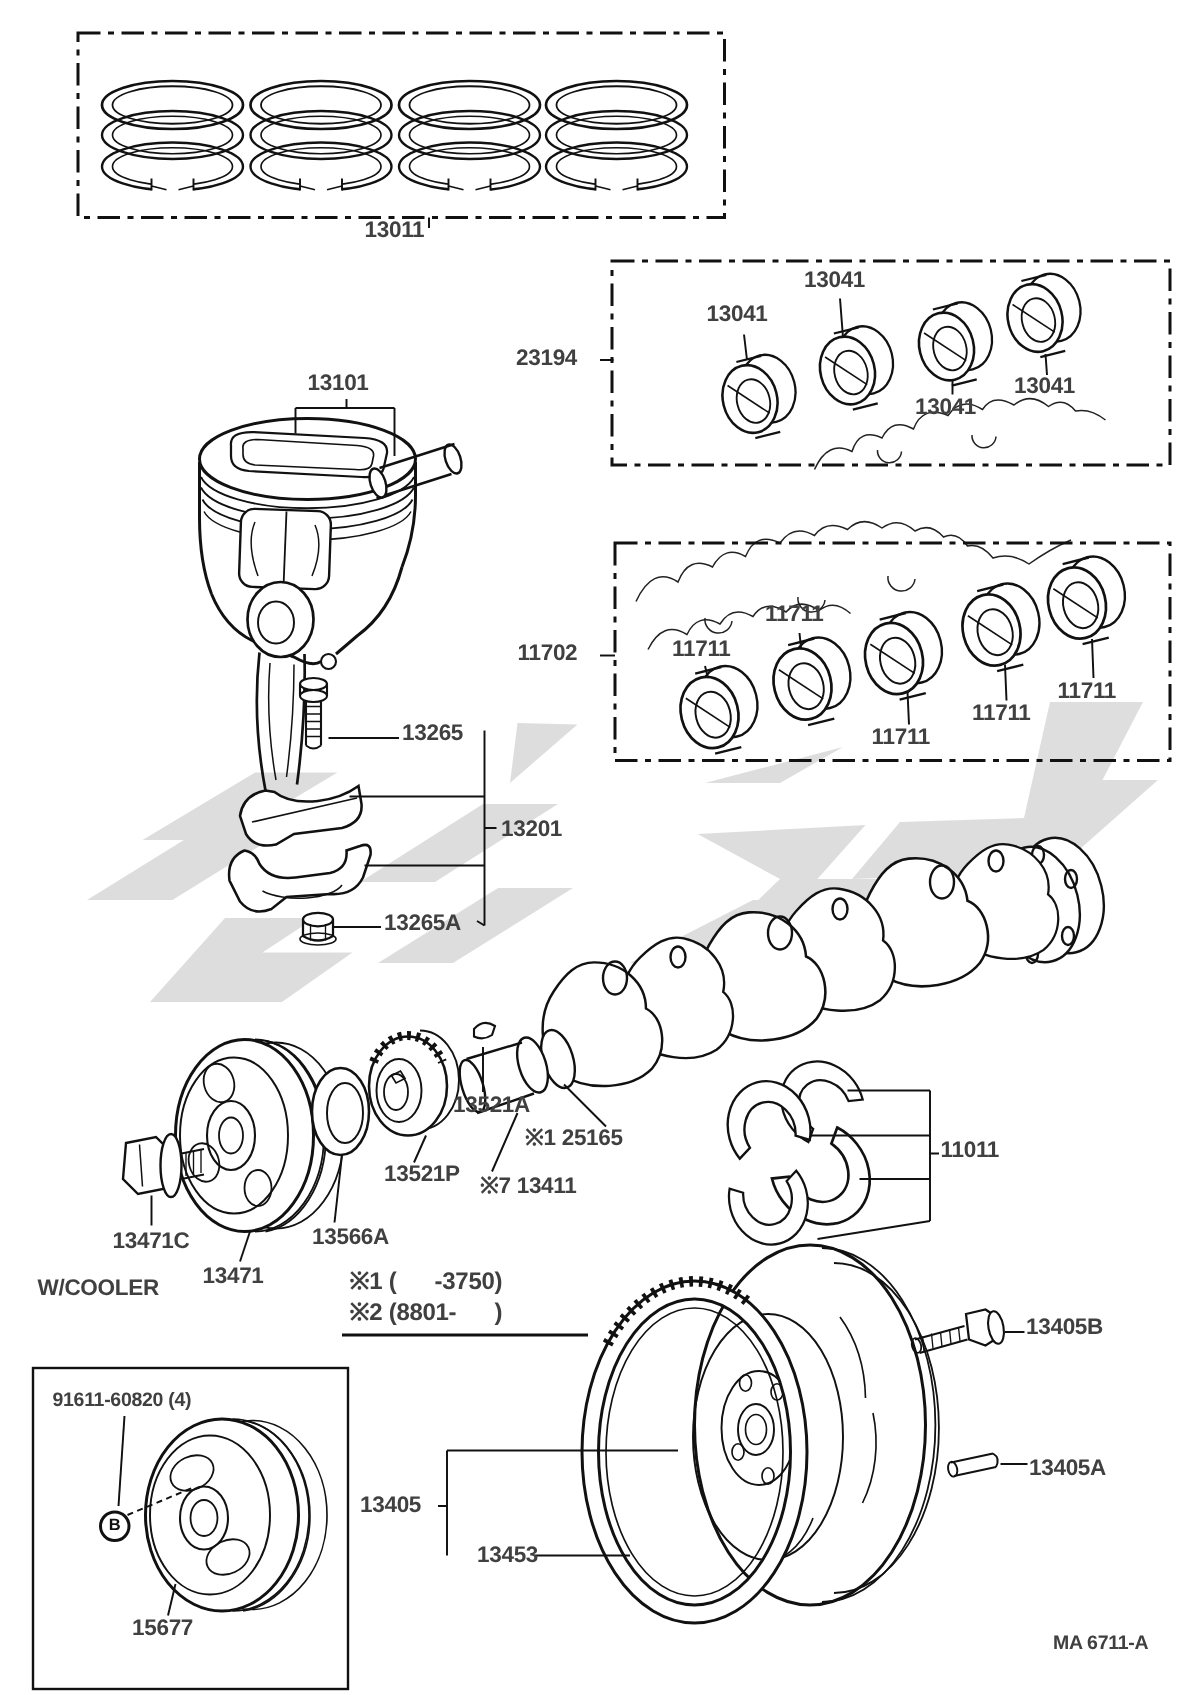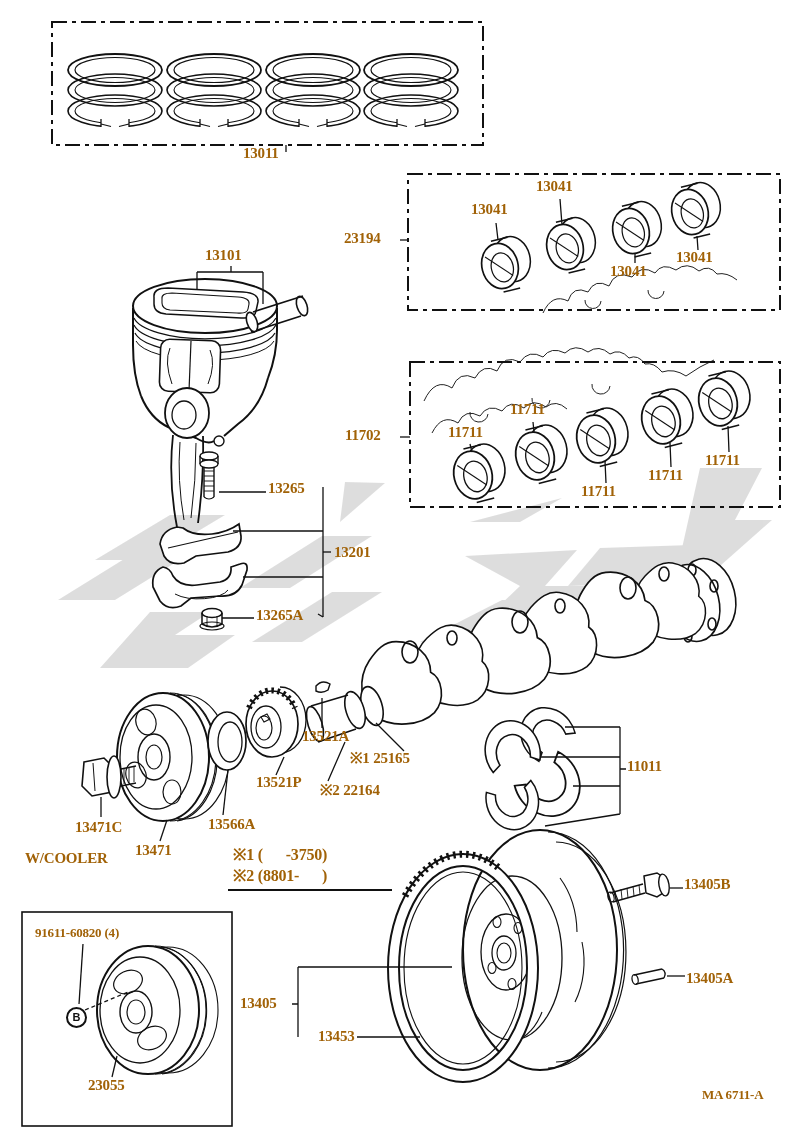--- a/index.html
+++ b/index.html
@@ -1,20 +1,20 @@
 <!DOCTYPE html>
 <html><head>
 <meta charset="utf-8">
 <style>
   html,body{margin:0;padding:0;background:#fff;}
   .page{position:relative;width:792px;height:1130px;background:#ffffff;overflow:hidden;
         font-family:"Liberation Sans",sans-serif;}
   .art{position:absolute;left:0;top:0;}
-  .lbl{position:absolute;font-weight:bold;font-size:15px;line-height:1;color:#a16207;
-       letter-spacing:-0.2px;white-space:pre;font-family:Liberation Serif, serif;}
+  .lbl{position:absolute;font-weight:bold;font-size:15px;line-height:1;color:#404040;
+       letter-spacing:-0.2px;white-space:pre;}
   .note{font-size:16px;}
   .small{font-size:13px;}
   .bmark{position:absolute;width:17px;height:17px;border:2px solid #111;border-radius:50%;
          font-weight:bold;font-size:11px;line-height:17px;text-align:center;color:#111;}
 </style>
 </head>
 <body>
 
 <div class="page">
 
@@ -317,31 +317,31 @@
 <div class="lbl" style="left:448px;top:425px">11711</div>
 <div class="lbl" style="left:510px;top:402px">11711</div>
 <div class="lbl" style="left:581px;top:484px">11711</div>
 <div class="lbl" style="left:648px;top:468px">11711</div>
 <div class="lbl" style="left:705px;top:453px">11711</div>
 <div class="lbl" style="left:268px;top:481px">13265</div>
 <div class="lbl" style="left:334px;top:545px">13201</div>
 <div class="lbl" style="left:256px;top:608px">13265A</div>
 <div class="lbl" style="left:302px;top:729px">13521A</div>
 <div class="lbl" style="left:350px;top:751px">※1 25165</div>
-<div class="lbl" style="left:320px;top:783px">※2 22164</div>
+<div class="lbl" style="left:320px;top:783px">※7 13411</div>
 <div class="lbl" style="left:256px;top:775px">13521P</div>
 <div class="lbl" style="left:208px;top:817px">13566A</div>
 <div class="lbl" style="left:75px;top:820px">13471C</div>
 <div class="lbl" style="left:135px;top:843px">13471</div>
 <div class="lbl" style="left:627px;top:759px">11011</div>
 <div class="lbl note" style="left:233px;top:847px">※1 (      -3750)</div>
 <div class="lbl note" style="left:233px;top:868px">※2 (8801-      )</div>
 <div class="lbl" style="left:684px;top:877px">13405B</div>
 <div class="lbl" style="left:686px;top:971px">13405A</div>
 <div class="lbl" style="left:25px;top:851px">W/COOLER</div>
 <div class="lbl small" style="left:35px;top:926px">91611-60820 (4)</div>
 <div class="bmark" style="left:66px;top:1007px">B</div>
-<div class="lbl" style="left:88px;top:1078px">23055</div>
+<div class="lbl" style="left:88px;top:1078px">15677</div>
 <div class="lbl" style="left:240px;top:996px">13405</div>
 <div class="lbl" style="left:318px;top:1029px">13453</div>
 <div class="lbl small" style="left:702px;top:1088px">MA 6711-A</div>
 
 </div>
 
 </body></html>

